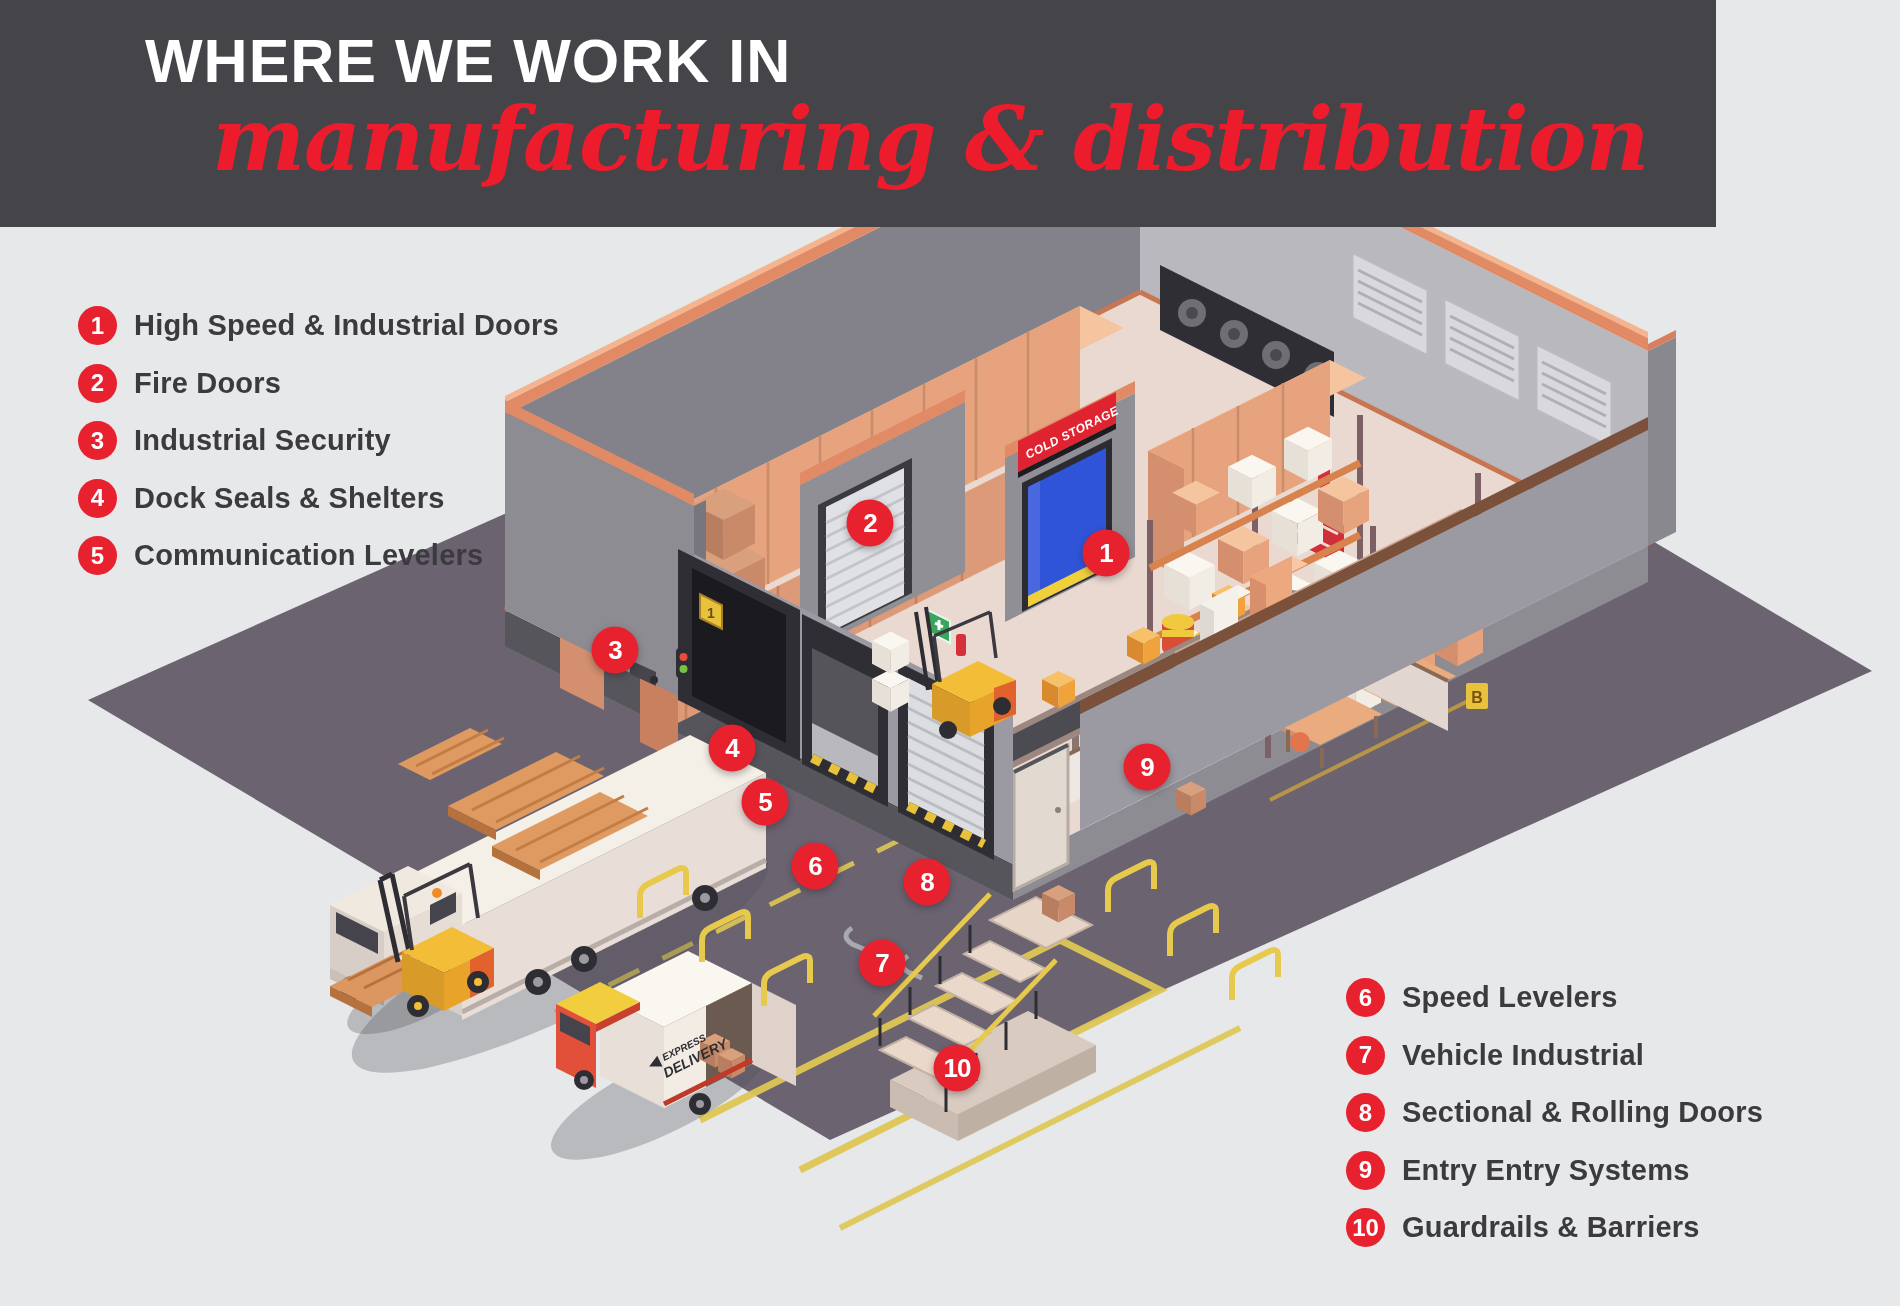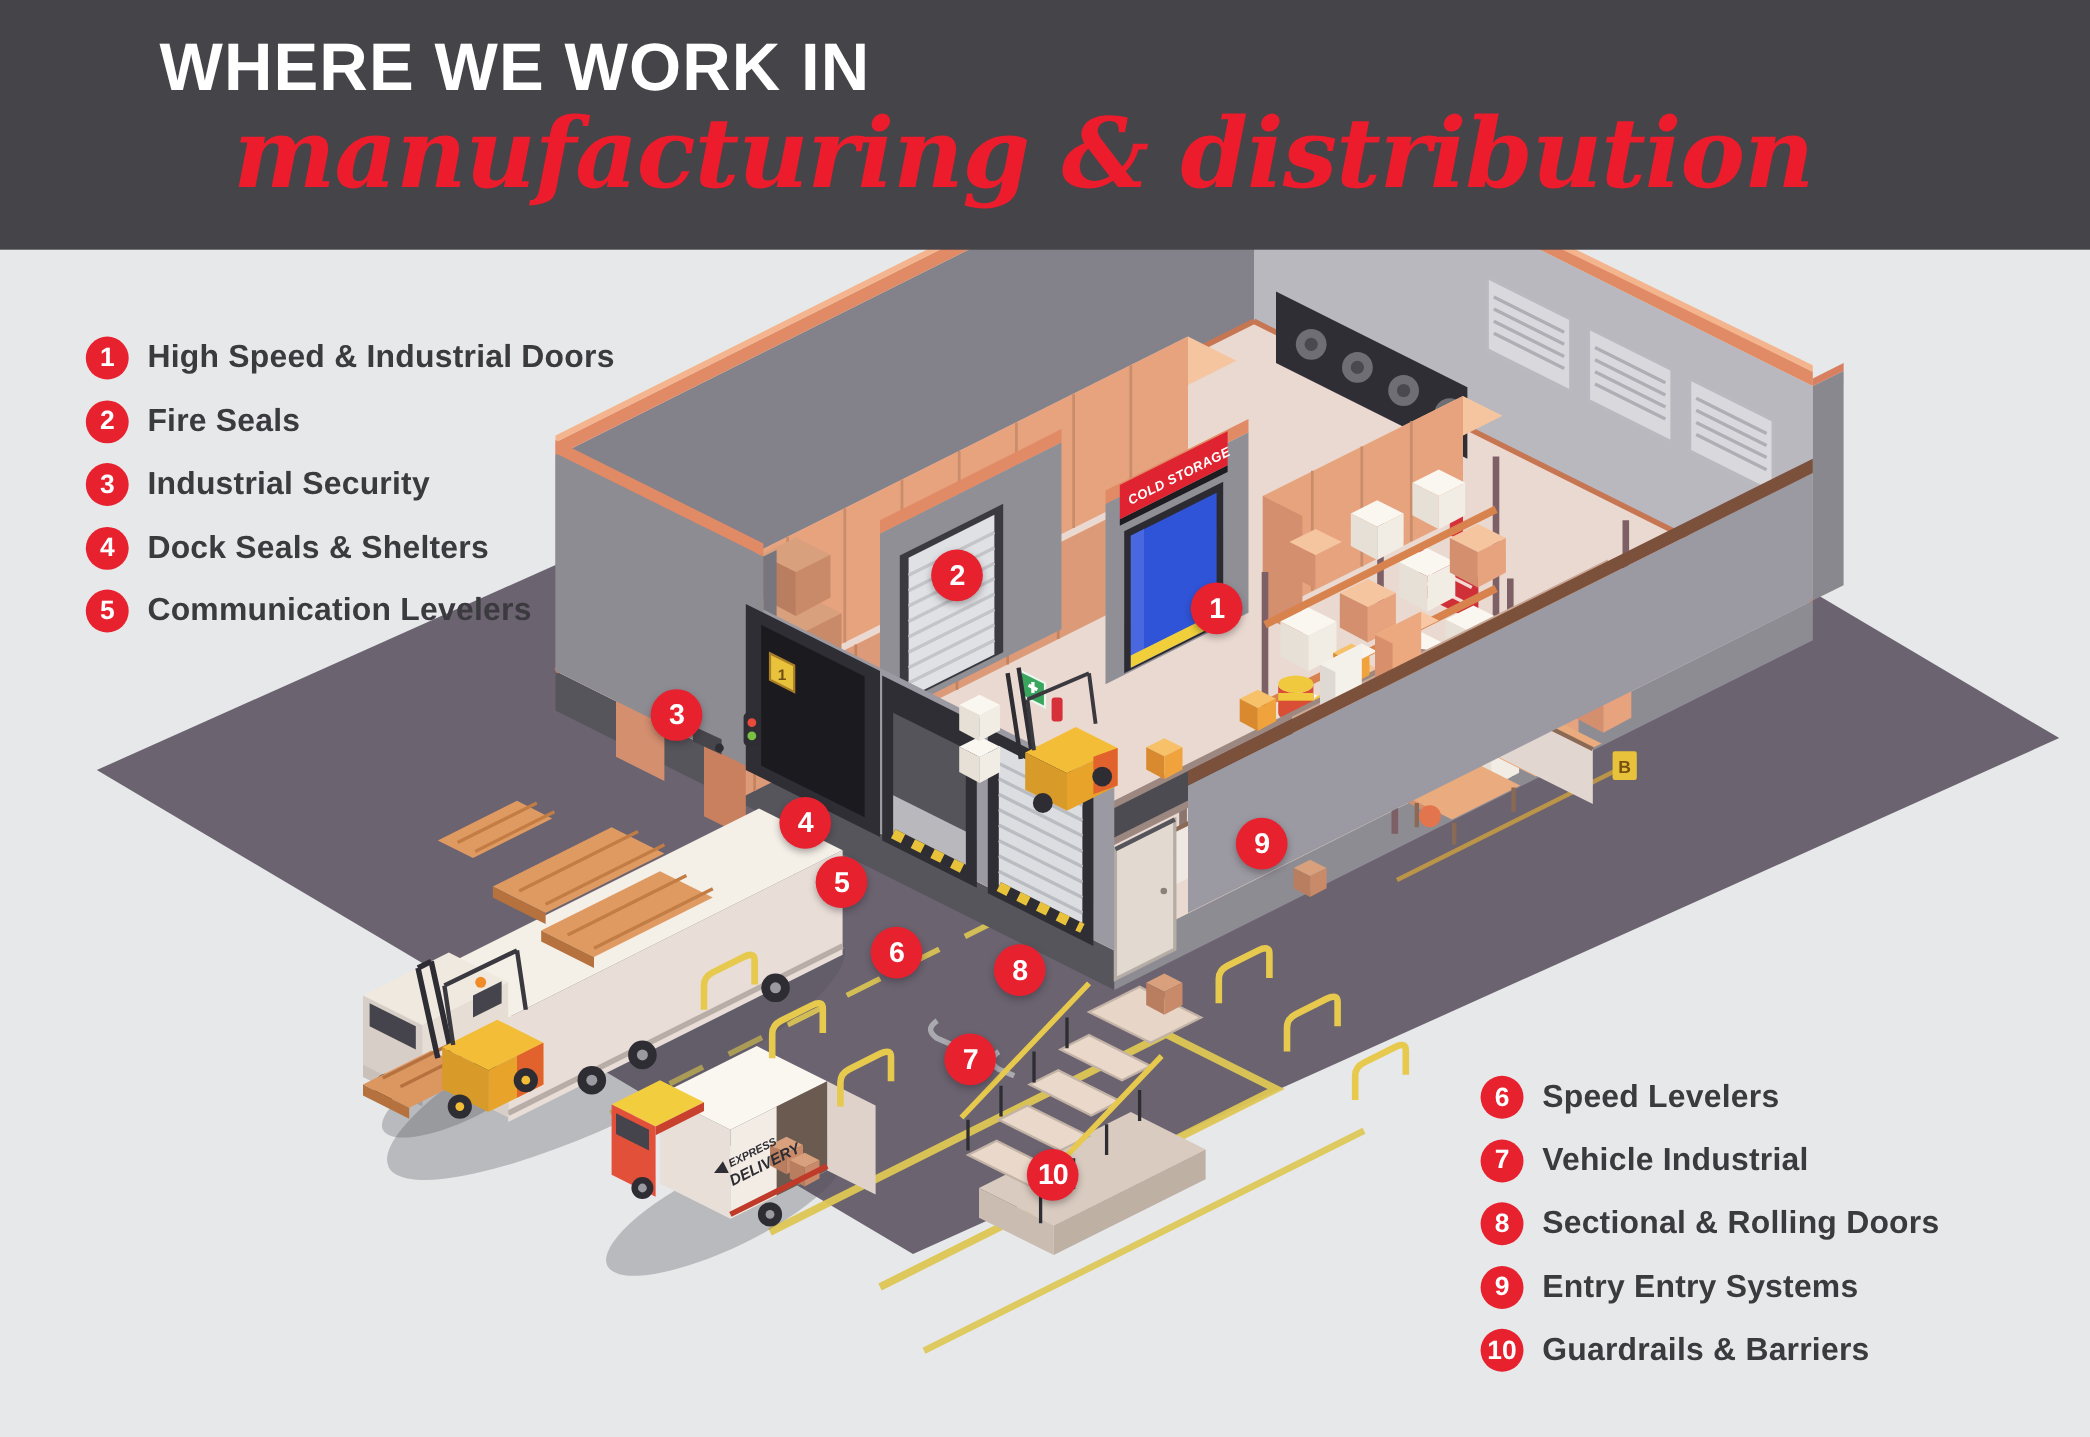--- a/index.html
+++ b/index.html
@@ -1,21 +1,21 @@
 <!DOCTYPE html>
 <html><head>
 <meta charset="utf-8">
 <style>
   html,body{margin:0;padding:0;}
   body{
     width:1900px;height:1306px;position:relative;overflow:hidden;
     background:#e7e8ea;font-family:"Liberation Sans",sans-serif;
   }
   .header{
-    position:absolute;left:0;top:0;width:1900px;height:227px;
+    position:absolute;left:0;top:0;width:1716px;height:227px;
     background:#454449;z-index:5;
   }
   .header .t1{
     position:absolute;left:145px;top:26px;
     color:#ffffff;font-size:61px;font-weight:700;letter-spacing:1px;
     font-family:"Liberation Sans",sans-serif;
   }
   .header .t2{
     position:absolute;left:212px;top:87px;
     color:#ec1c2c;font-size:88px;font-weight:700;font-style:italic;
@@ -477,21 +477,21 @@
   <div class="t2">manufacturing &amp; distribution</div>
 </div>
 
 <div class="legend legend-left">
   <div class="legend-row">
     <span class="bullet">1</span>
     <span class="legend-label">High Speed &amp; Industrial Doors</span>
   </div>
   <div class="legend-row">
     <span class="bullet">2</span>
-    <span class="legend-label">Fire Seals</span>
+    <span class="legend-label">Fire Doors</span>
   </div>
   <div class="legend-row">
     <span class="bullet">3</span>
     <span class="legend-label">Industrial Security</span>
   </div>
   <div class="legend-row">
     <span class="bullet">4</span>
     <span class="legend-label">Dock Seals &amp; Shelters</span>
   </div>
   <div class="legend-row">

